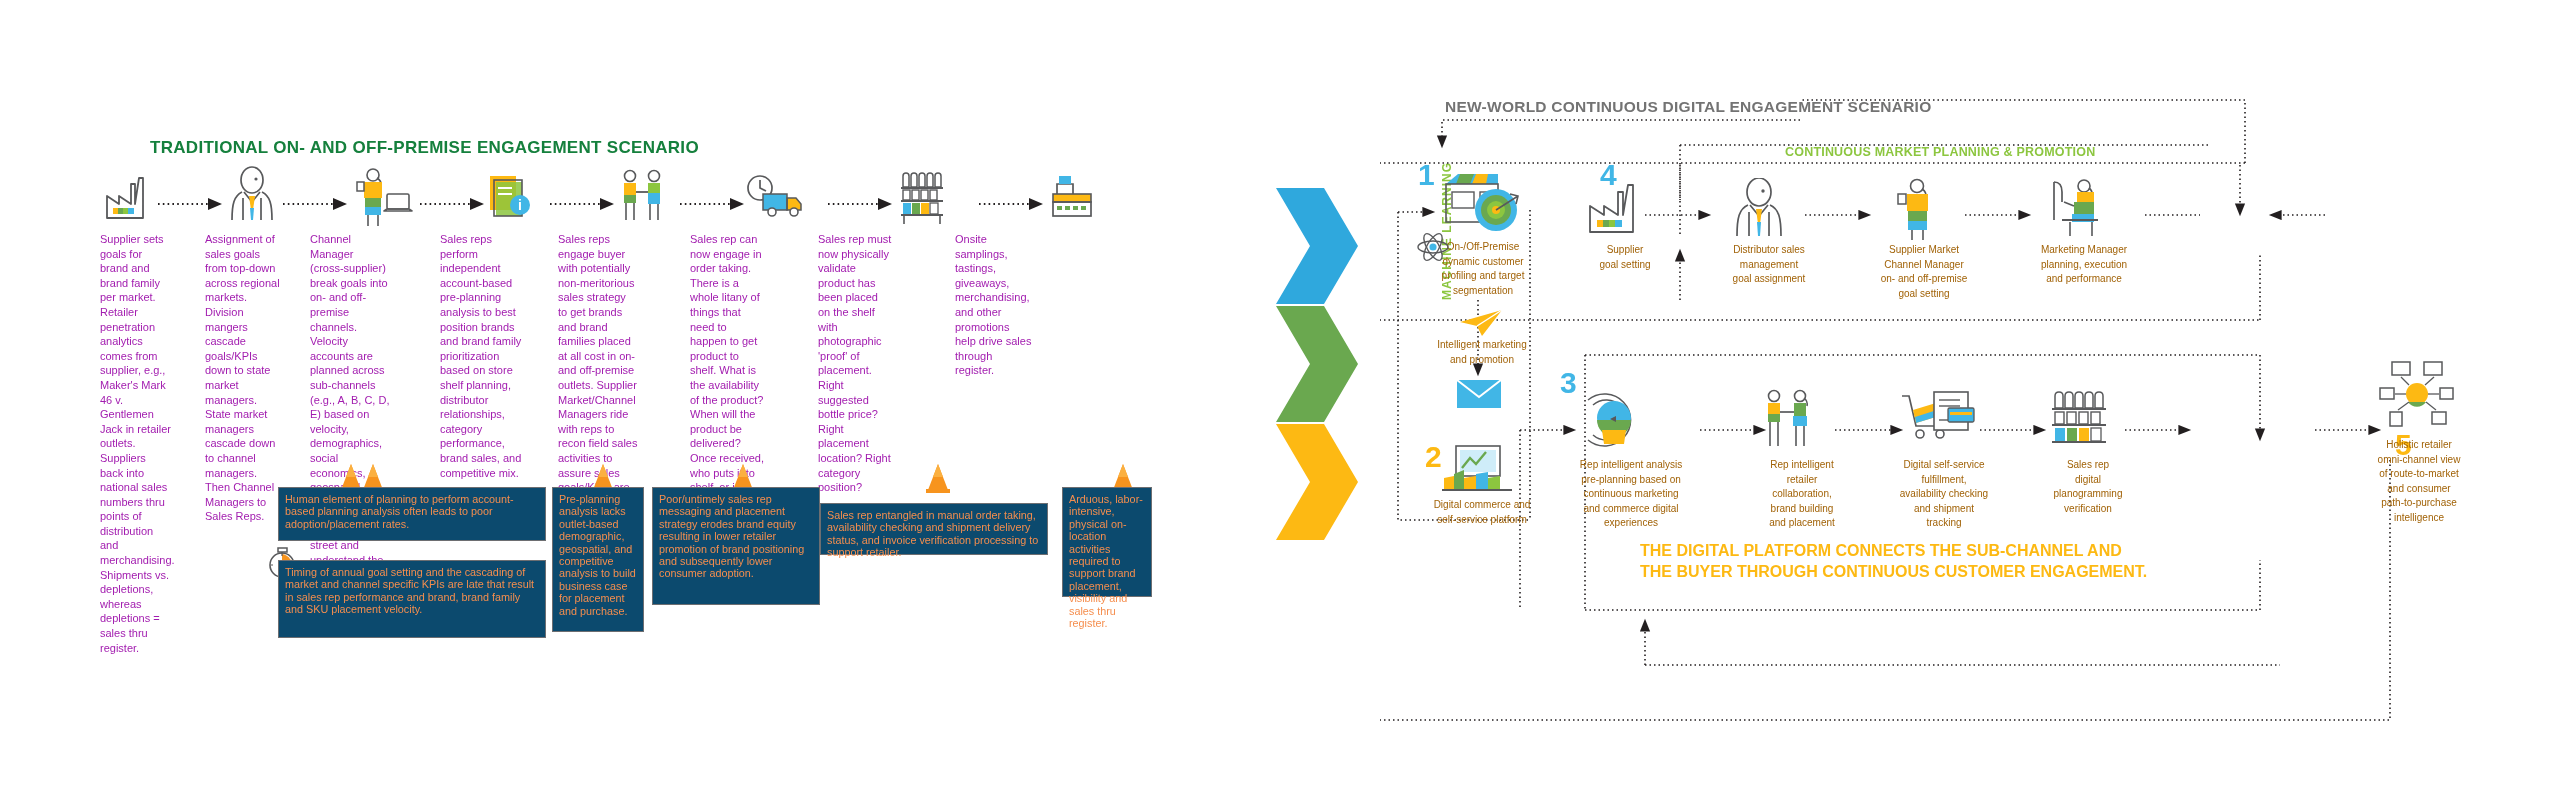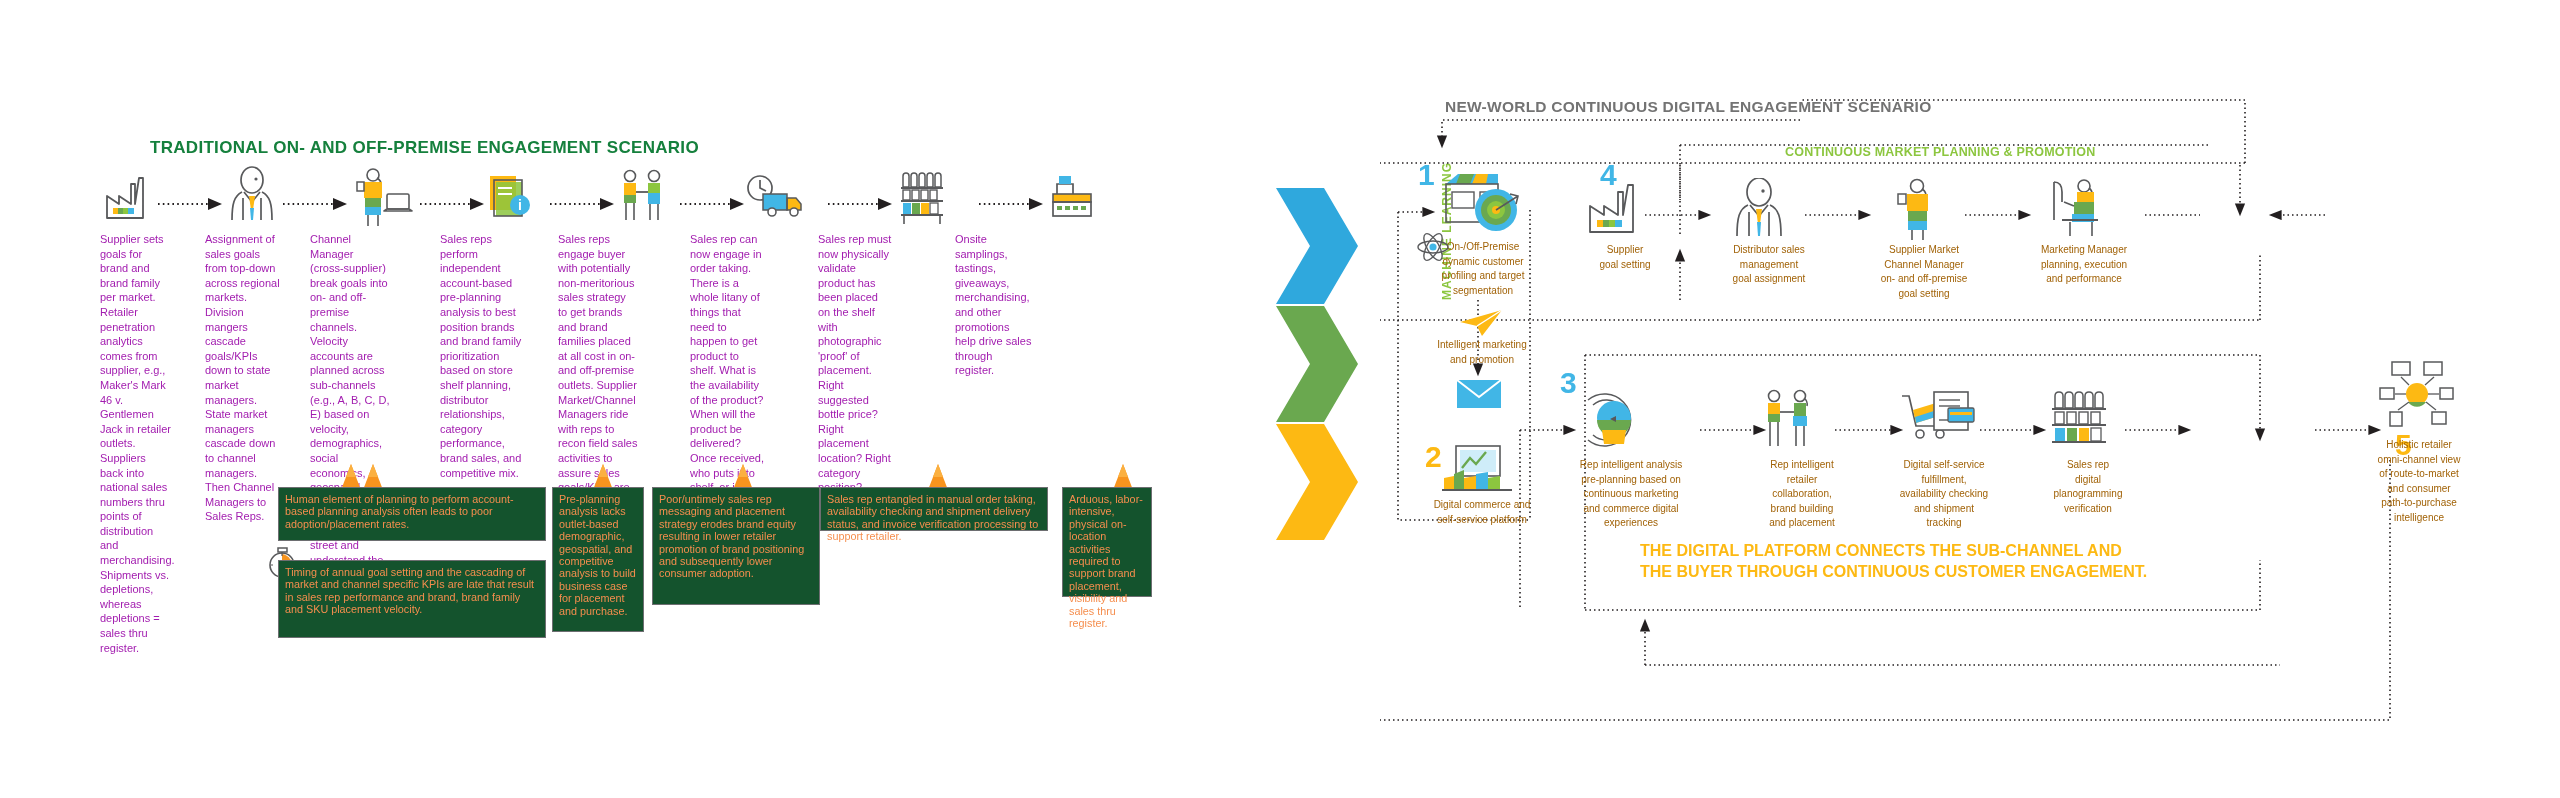--- a/index.html
+++ b/index.html
@@ -21,21 +21,21 @@
     font-size:17px;font-weight:bold;letter-spacing:.3px;
     color:#15803d;white-space:nowrap;
   }
 
   .col-text{
     position:absolute;top:232px;
     font-size:11px;line-height:14.6px;color:#a21caf;
   }
 
   .callout{
-    position:absolute;border:1.5px solid #6d6e71;background:#14532d;
+    position:absolute;border:1.5px solid #6d6e71;background:#0c4a6e;
     color:#f58e4e;font-size:10.8px;line-height:12.4px;
     padding:5px 6px;box-sizing:border-box;
   }
   .cone{position:absolute;}
   .stopwatch{position:absolute;}
 
   
   #middle-chevron{left:1272px;top:186px;width:90px;height:410px;}
 
   
@@ -241,21 +241,21 @@
         <line x1="17" y1="29" x2="17" y2="31"></line>
       <line x1="6" y1="20" x2="8" y2="20"></line>
         <line x1="26" y1="20" x2="28" y2="20"></line>
     </g>
   </svg>
 
   <div class="callout" style="left:278px;top:487px;width:268px;height:54px;">Human element of planning to perform account-based planning analysis often leads to poor adoption/placement rates.</div>
   <div class="callout" style="left:278px;top:560px;width:268px;height:78px;">Timing of annual goal setting and the cascading of market and channel specific KPIs are late that result in sales rep performance and brand, brand family and SKU placement velocity.</div>
   <div class="callout" style="left:552px;top:487px;width:92px;height:145px;">Pre-planning analysis lacks outlet-based demographic, geospatial, and competitive analysis to build business case for placement and purchase.</div>
   <div class="callout" style="left:652px;top:487px;width:168px;height:118px;">Poor/untimely sales rep messaging and placement strategy erodes brand equity resulting in lower retailer promotion of brand positioning and subsequently lower consumer adoption.</div>
-  <div class="callout" style="left:820px;top:487px;width:228px;height:44px;">Sales rep entangled in manual order taking, availability checking and shipment delivery status, and invoice verification processing to support retailer.</div>
+  <div class="callout" style="left:820px;top:503px;width:228px;height:52px;">Sales rep entangled in manual order taking, availability checking and shipment delivery status, and invoice verification processing to support retailer.</div>
   <div class="callout" style="left:1062px;top:487px;width:90px;height:110px;">Arduous, labor-intensive, physical on-location activities required to support brand placement, visibility and sales thru register.</div>
 </div>
 
 <svg class="abs" id="middle-chevron" viewBox="0 0 90 410">
   <defs>
     <linearGradient id="g1" x1="0" y1="0" x2="0" y2="1">
       <stop offset="0" stop-color="#41b6e6"></stop>
         <stop offset="1" stop-color="#2fa8dd"></stop>
     </linearGradient>
   </defs>

